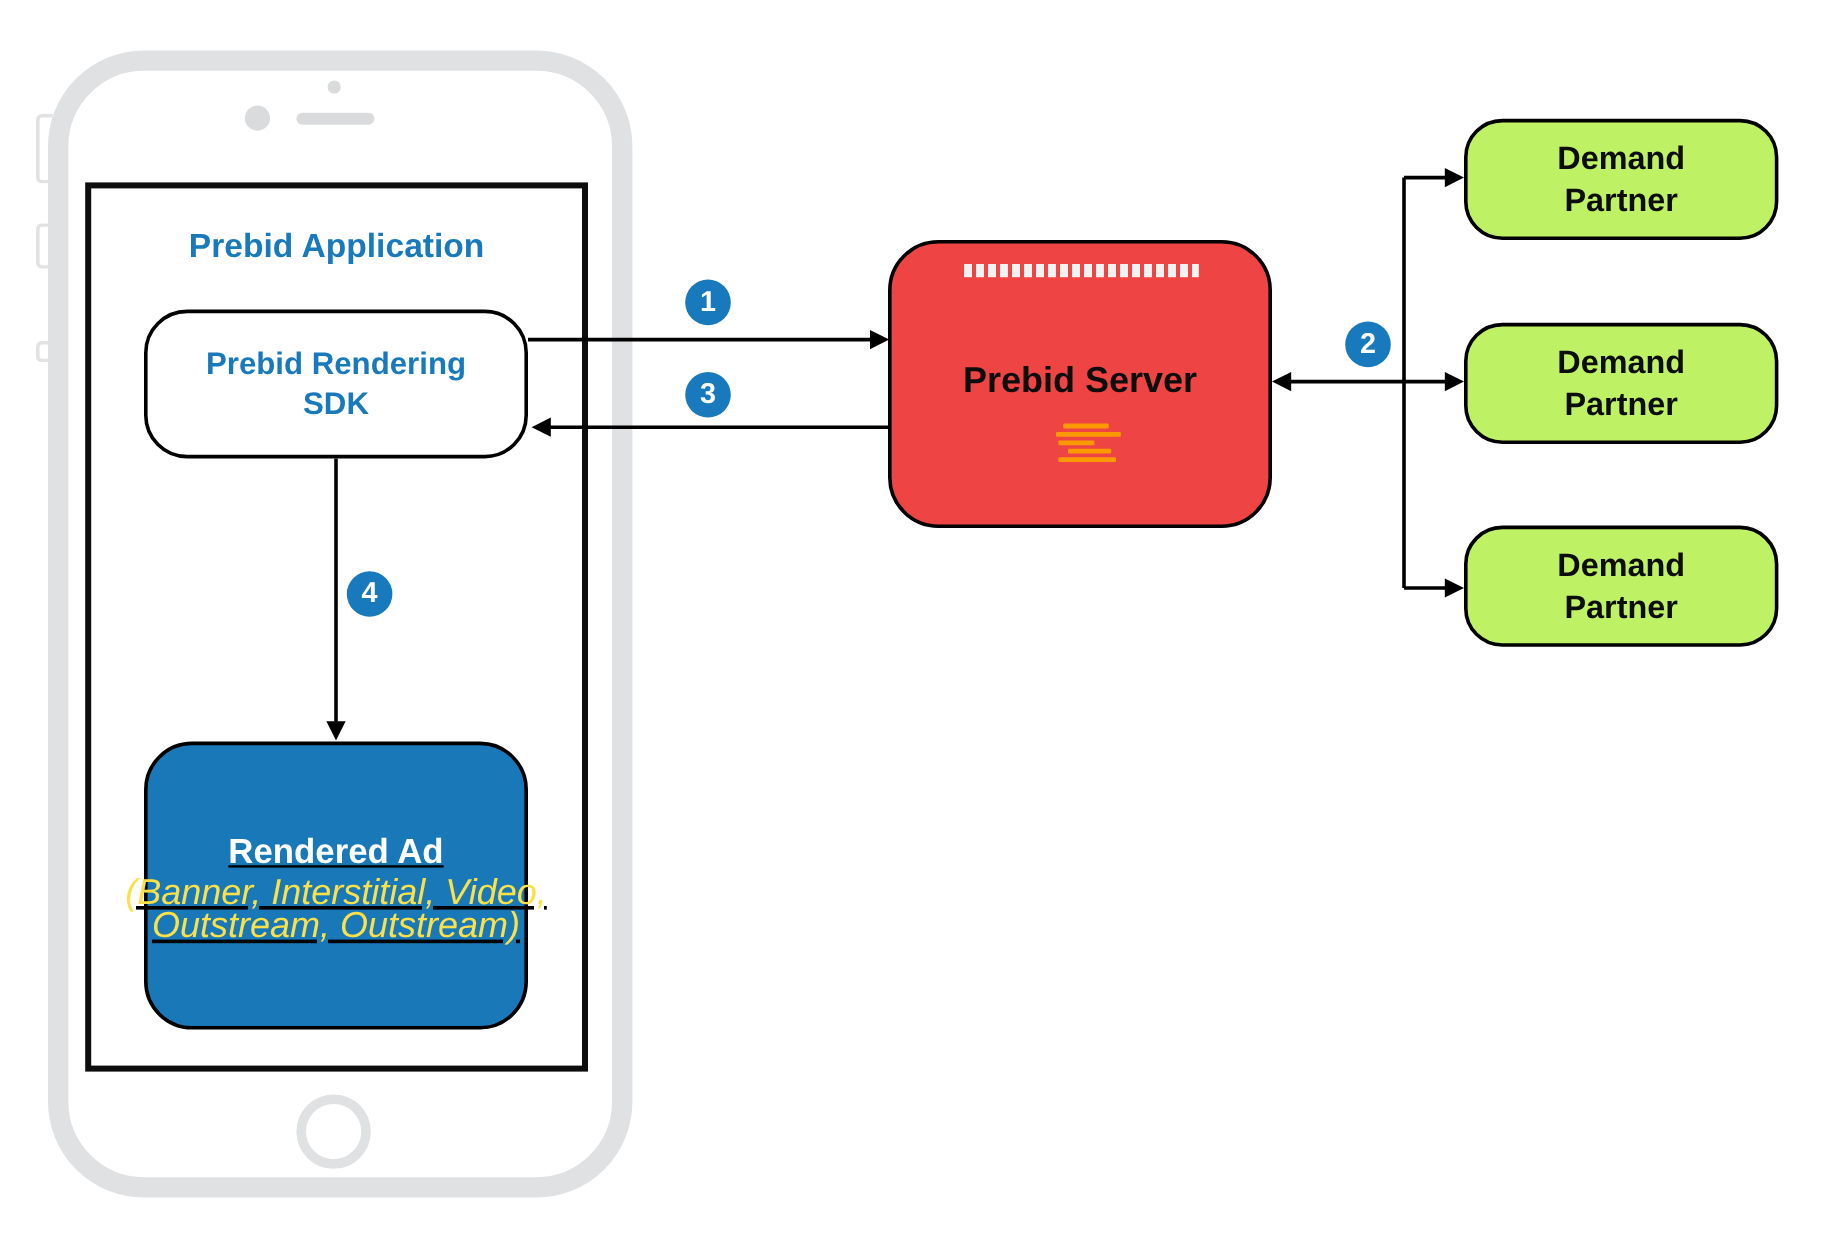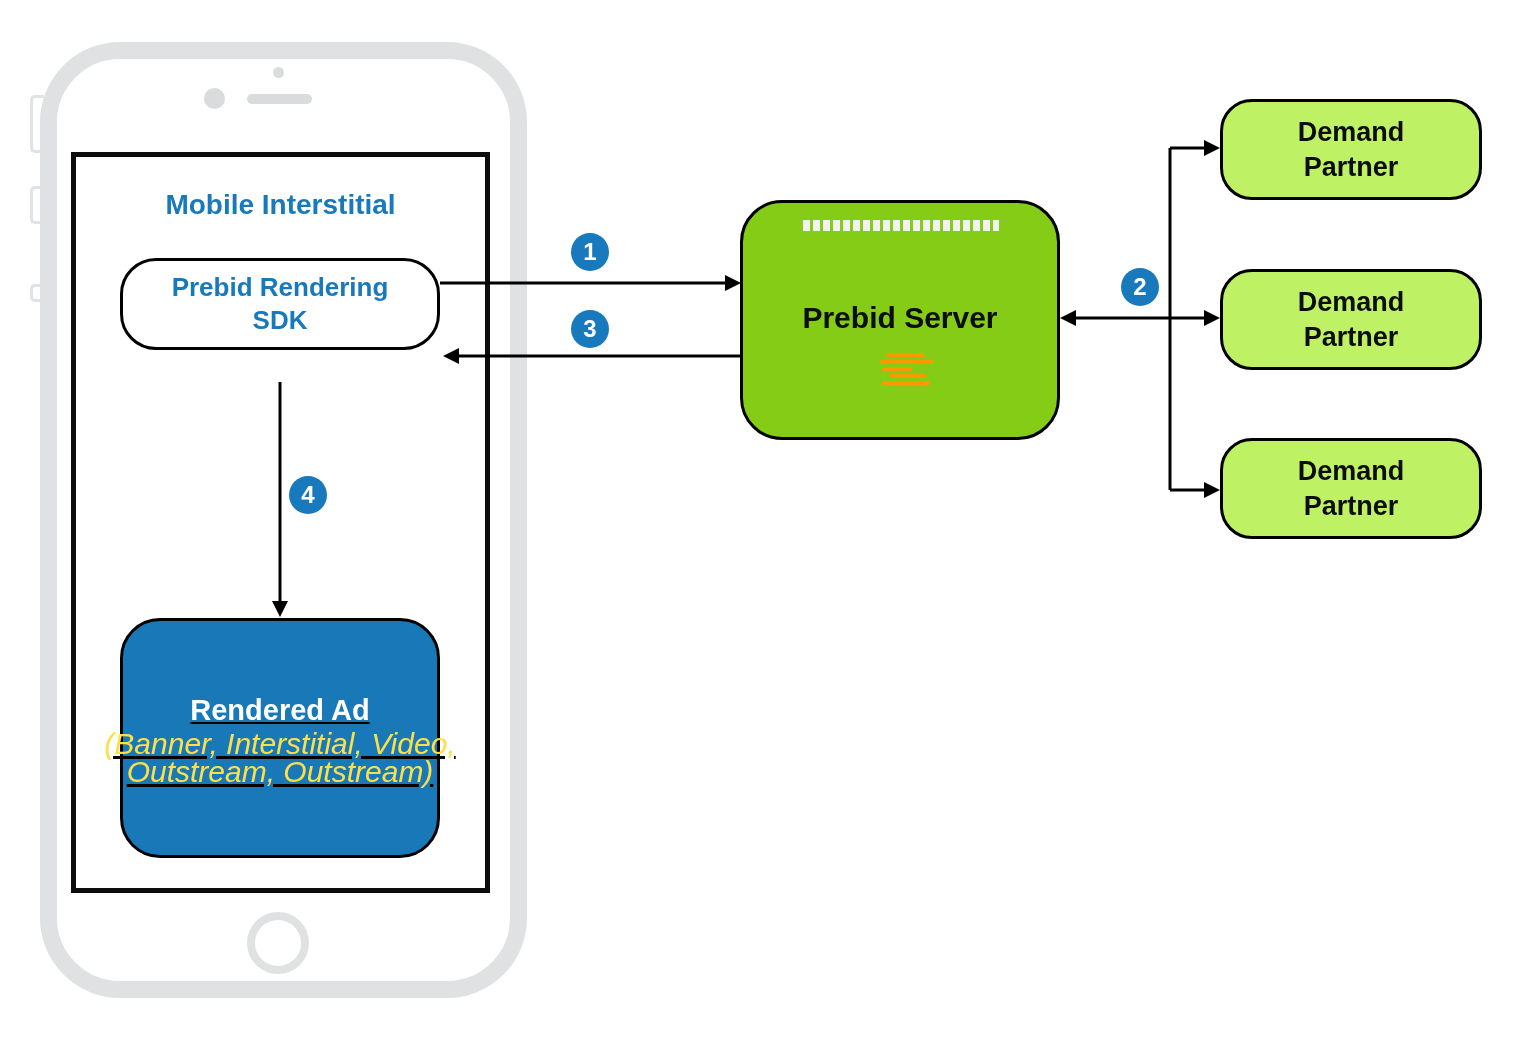--- a/index.html
+++ b/index.html
@@ -30,34 +30,34 @@
     border-radius:5px;background:#D9DBDD;z-index:2;}
   .home-button{position:absolute;left:247px;top:912px;width:62px;height:62px;
     border:8px solid var(--phone-gray);border-radius:50%;z-index:2;}
 
   
   .screen-box{position:absolute;left:71px;top:152px;width:419px;height:741px;
     border:5px solid #0d0d0d;background:#fff;z-index:2;}
   .app-title{position:absolute;left:71px;top:189px;width:419px;text-align:center;
     font-size:28px;font-weight:bold;color:var(--accent-blue);z-index:3;}
 
-  .sdk-box{position:absolute;left:120px;top:258px;width:320px;height:92px;
+  .sdk-box{position:absolute;left:120px;top:258px;width:320px;height:124px;
     border:3px solid var(--line-black);border-radius:36px;background:#fff;z-index:3;
     display:flex;flex-direction:column;align-items:center;justify-content:center;}
   .sdk-box .line{font-size:26px;line-height:33px;font-weight:bold;color:var(--accent-blue);text-align:center;}
 
   .ad-box{position:absolute;left:120px;top:618px;width:320px;height:240px;
     border:3px solid var(--line-black);border-radius:40px;background:var(--fill-blue);z-index:3;
     display:flex;flex-direction:column;align-items:center;justify-content:center;text-decoration:underline;}
   .ad-title{font-size:29px;line-height:40px;font-weight:bold;color:#fff;text-align:center;}
   .ad-sub{font-size:30px;line-height:28px;font-style:italic;color:#fde047;text-align:center;white-space:nowrap;}
 
   
   .server-box{position:absolute;left:740px;top:200px;width:320px;height:240px;
-    border:3px solid var(--line-black);border-radius:42px;background:#84cc16;z-index:3;}
+    border:3px solid var(--line-black);border-radius:42px;background:#ef4444;z-index:3;}
   .ghost-text{position:absolute;left:60px;top:17px;width:196px;height:11px;
     background:repeating-linear-gradient(90deg,#f2f2f2 0 7px,transparent 7px 10px);}
   .server-label{position:absolute;left:0;top:98px;width:100%;text-align:center;
     font-size:30px;font-weight:bold;color:#0d0d0d;}
   .prebid-logo{position:absolute;left:137px;top:150px;width:58px;height:32px;}
   .prebid-logo .bar{position:absolute;height:4px;background:var(--logo-orange);border-radius:1px;}
   .bar-1{left:6px;top:0;width:38px;}
   .bar-2{left:0;top:7px;width:54px;}
   .bar-3{left:2px;top:14px;width:30px;}
   .bar-4{left:10px;top:21px;width:36px;}
@@ -91,21 +91,21 @@
   <div class="side-notch notch-1"></div>
   <div class="side-notch notch-2"></div>
   <div class="side-notch notch-3"></div>
   <div class="phone-body"></div>
   <div class="cam-dot-small"></div>
   <div class="cam-dot-big"></div>
   <div class="speaker-bar"></div>
   <div class="home-button"></div>
 
   <div class="screen-box"></div>
-  <div class="app-title">Mobile Interstitial</div>
+  <div class="app-title">Prebid Application</div>
 
   <div class="sdk-box">
     <div class="line">Prebid Rendering</div>
     <div class="line">SDK</div>
   </div>
 
   <div class="ad-box">
     <div class="ad-title">Rendered Ad</div>
     <div class="ad-sub">(Banner, Interstitial, Video,</div>
     <div class="ad-sub">Outstream, Outstream)</div>

